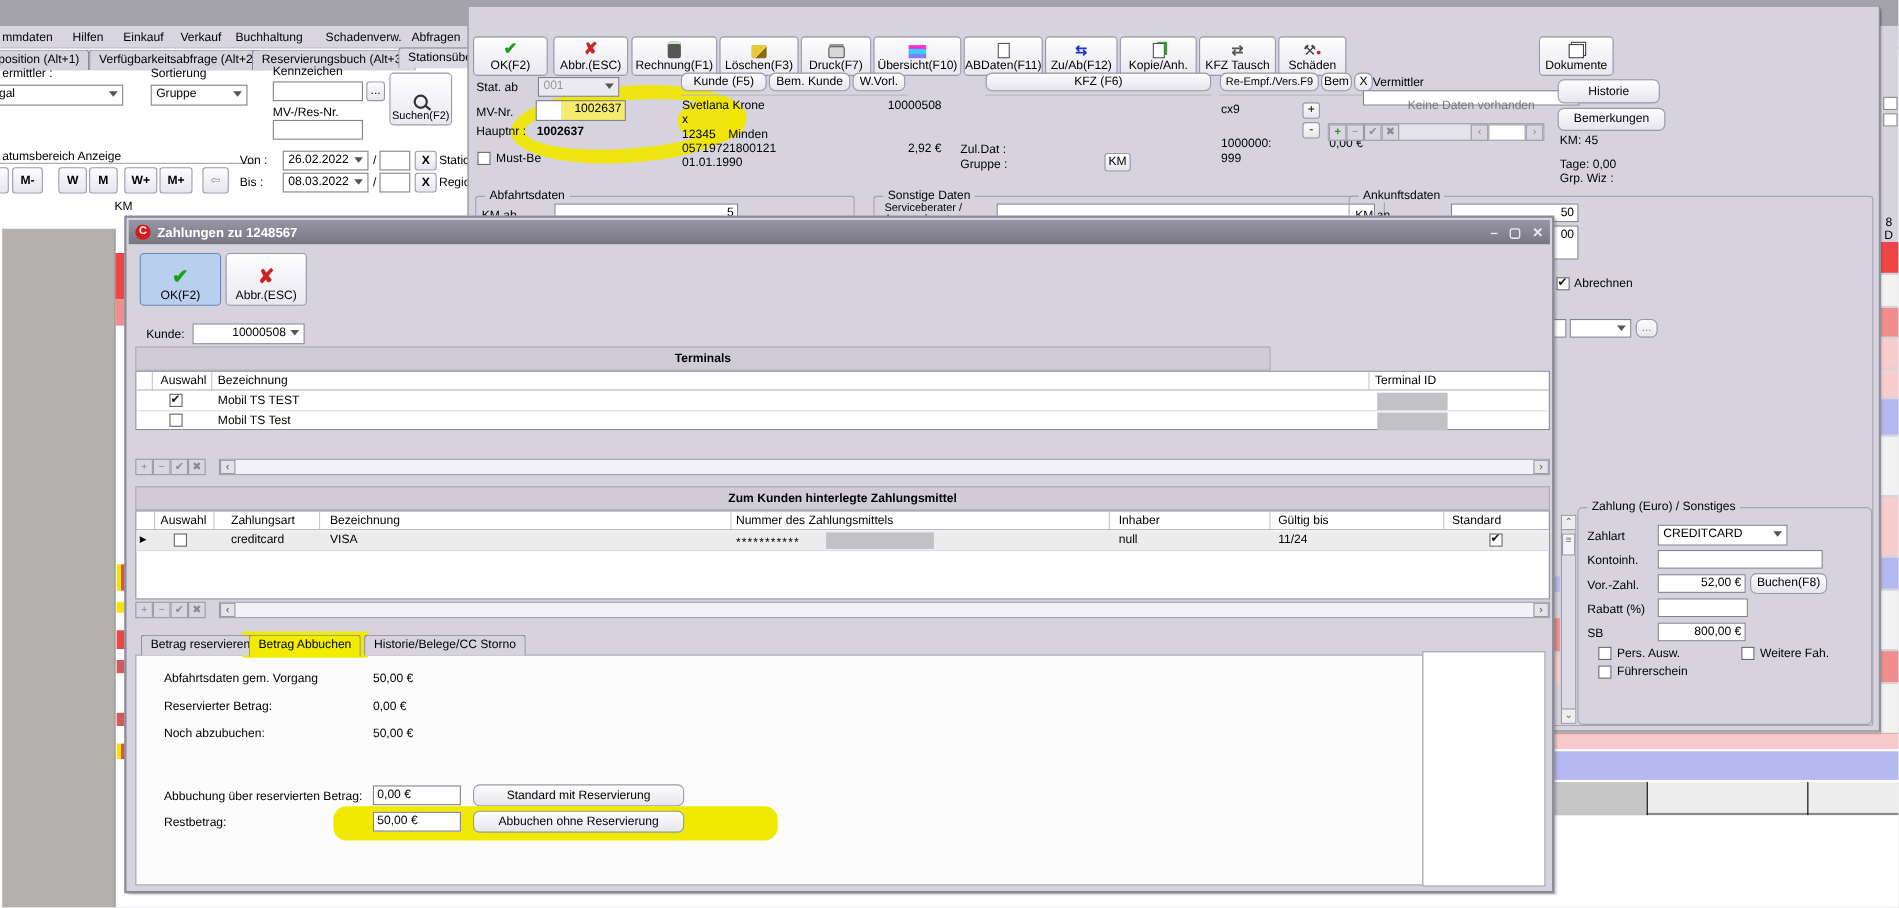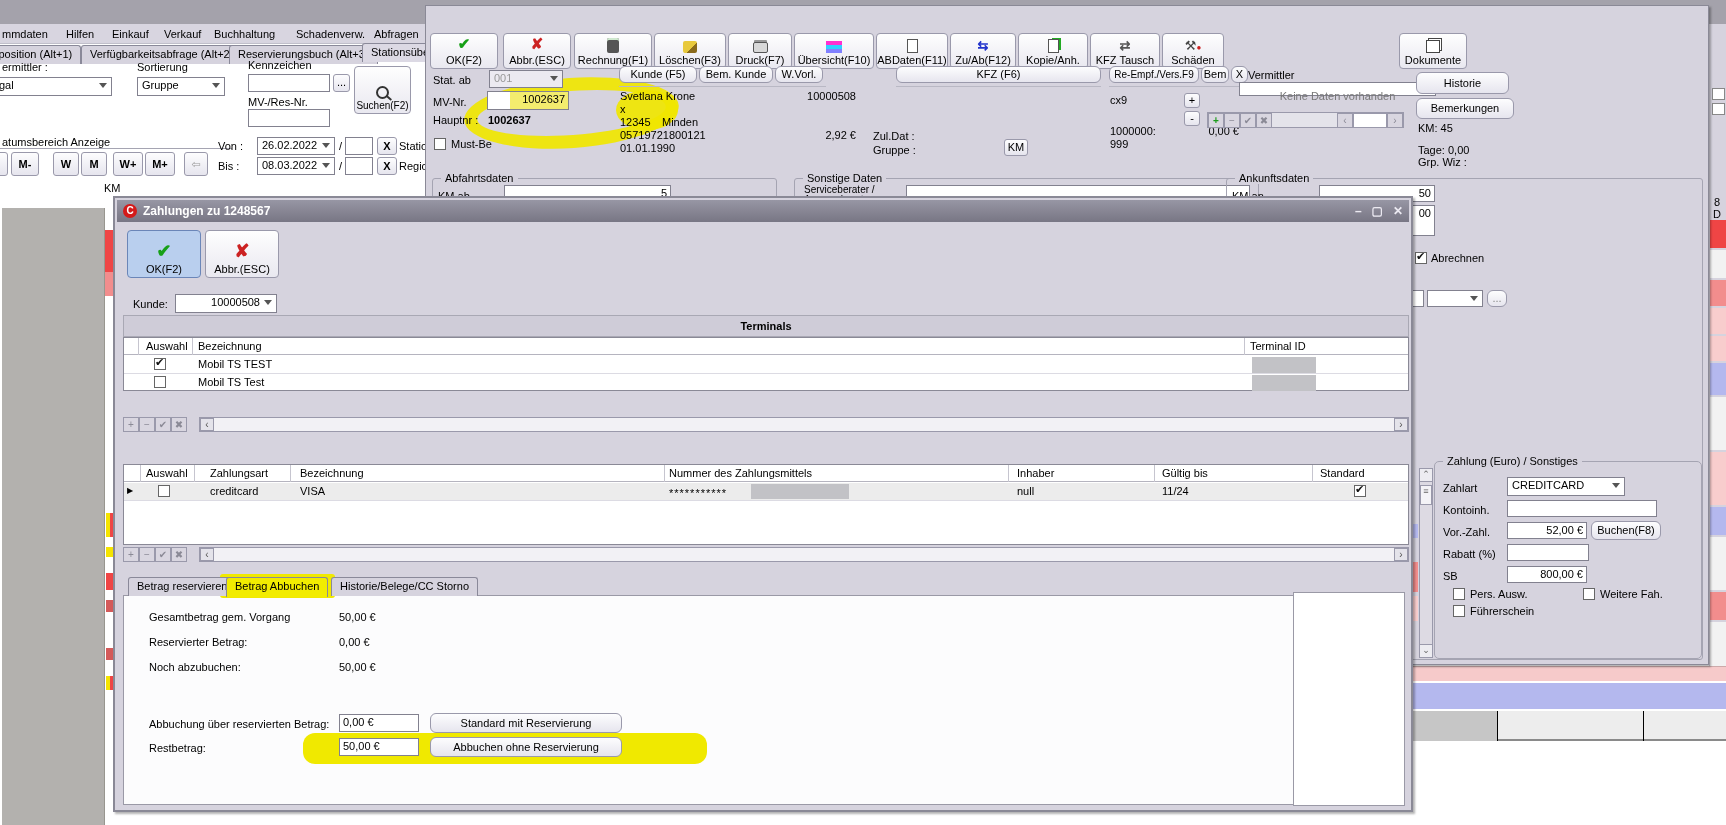--- a/index.html
+++ b/index.html
@@ -321,21 +321,21 @@
       <span>OK(F2)</span>
     </div>
   <div class="tbtn" style="left:90px;top:32px;width:74px;height:48px;">
       <span class="ico i-cross" style="font-size:18px;">✘</span>
       <span>Abbr.(ESC)</span>
     </div>
 
   <span class="lbl" style="left:18px;top:100px;">Kunde:</span>
   <div class="combo right" style="left:60px;top:96px;width:102px;height:19px;">10000508</div>
 
-  <div class="band" style="left:8px;top:117px;width:1286px;height:22px;"><span>Terminals</span></div>
+  <div class="band" style="left:8px;top:117px;width:1032px;height:22px;"><span>Terminals</span></div>
   <div class="abs" style="left:8px;top:139px;width:1286px;height:54px;background:#fff;border:1px solid #8a8996;">
     <div class="abs" style="left:0;top:0;width:100%;height:17px;border-bottom:1px solid #b5b4bf;">
       <span class="lbl" style="left:22px;top:2px;">Auswahl</span>
       <span class="lbl" style="left:74px;top:2px;">Bezeichnung</span>
       <span class="lbl" style="left:1126px;top:2px;">Terminal ID</span>
       <div class="vline" style="left:14px;top:0;height:17px;background:#c6c5cf;"></div>
       <div class="vline" style="left:68px;top:0;height:17px;background:#c6c5cf;"></div>
       <div class="vline" style="left:1120px;top:0;height:17px;background:#c6c5cf;"></div>
     </div>
     <div class="abs" style="left:0;top:18px;width:100%;height:18px;border-bottom:1px solid #dcdbe3;">
@@ -351,20 +351,21 @@
   </div>
 
   <div class="abs" style="left:8px;top:219px;width:1286px;height:17px;">
     <span class="navbtn">+</span><span class="navbtn">−</span><span class="navbtn">✔</span><span class="navbtn">✖</span>
     <div class="scroll" style="left:76px;top:0;width:1210px;">
       <span class="sa" style="left:0;">‹</span>
       <span class="sa" style="right:0;">›</span>
     </div>
   </div>
 
+  <div class="band" style="left:8px;top:244px;width:1286px;height:22px;"><span>Zum Kunden hinterlegte Zahlungsmittel</span></div>
   <div class="abs" style="left:8px;top:266px;width:1286px;height:81px;background:#fff;border:1px solid #8a8996;">
     <div class="abs" style="left:0;top:0;width:100%;height:17px;border-bottom:1px solid #b5b4bf;">
       <span class="lbl" style="left:22px;top:2px;">Auswahl</span>
       <span class="lbl" style="left:86px;top:2px;">Zahlungsart</span>
       <span class="lbl" style="left:176px;top:2px;">Bezeichnung</span>
       <span class="lbl" style="left:545px;top:2px;">Nummer des Zahlungsmittels</span>
       <span class="lbl" style="left:893px;top:2px;">Inhaber</span>
       <span class="lbl" style="left:1038px;top:2px;">Gültig bis</span>
       <span class="lbl" style="left:1196px;top:2px;">Standard</span>
       <div class="vline" style="left:16px;top:0;height:17px;background:#c6c5cf;"></div>
@@ -395,21 +396,21 @@
       <span class="sa" style="right:0;">›</span>
     </div>
   </div>
 
   <div class="abs" style="left:8px;top:397px;width:1172px;height:210px;background:#fcfcfd;border:1px solid #9a99a6;"></div>
   <div class="hl" style="left:105px;top:376px;width:115px;height:24px;border-radius:3px;"></div>
   <div class="tabx" style="left:13px;top:379px;">Betrag reservieren</div>
   <div class="tabx" style="left:111px;top:379px;background:#f2ec00;height:20px;">Betrag Abbuchen</div>
   <div class="tabx" style="left:216px;top:379px;">Historie/Belege/CC Storno</div>
 
-  <span class="lbl" style="left:34px;top:413px;">Gesamtbetrag gem. Vorgang</span>
+  <span class="lbl" style="left:34px;top:413px;">Abfahrtsdaten gem. Vorgang</span>
   <span class="lbl" style="left:224px;top:413px;">50,00 €</span>
   <span class="lbl" style="left:34px;top:438px;">Reservierter Betrag:</span>
   <span class="lbl" style="left:224px;top:438px;">0,00 €</span>
   <span class="lbl" style="left:34px;top:463px;">Noch abzubuchen:</span>
   <span class="lbl" style="left:224px;top:463px;">50,00 €</span>
 
   <span class="lbl" style="left:34px;top:520px;">Abbuchung über reservierten Betrag:</span>
   <div class="field" style="left:224px;top:516px;width:80px;height:18px;">0,00 €</div>
   <div class="sbtn" style="left:315px;top:515px;width:192px;height:20px;line-height:18px;border-radius:6px;">Standard mit Reservierung</div>
 

